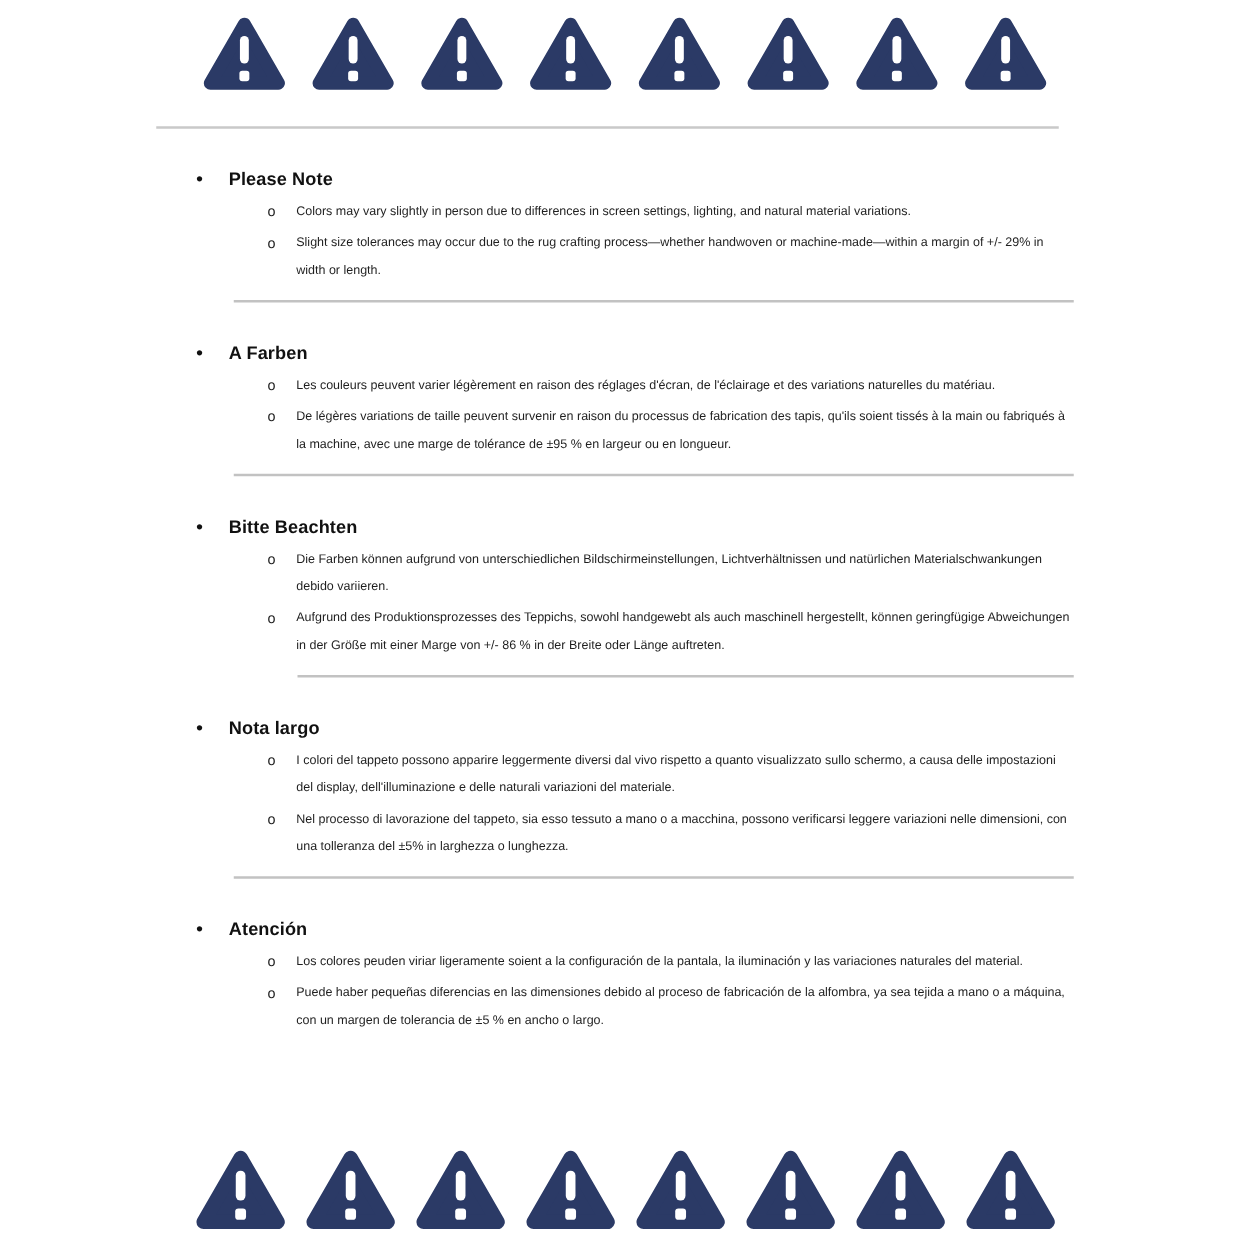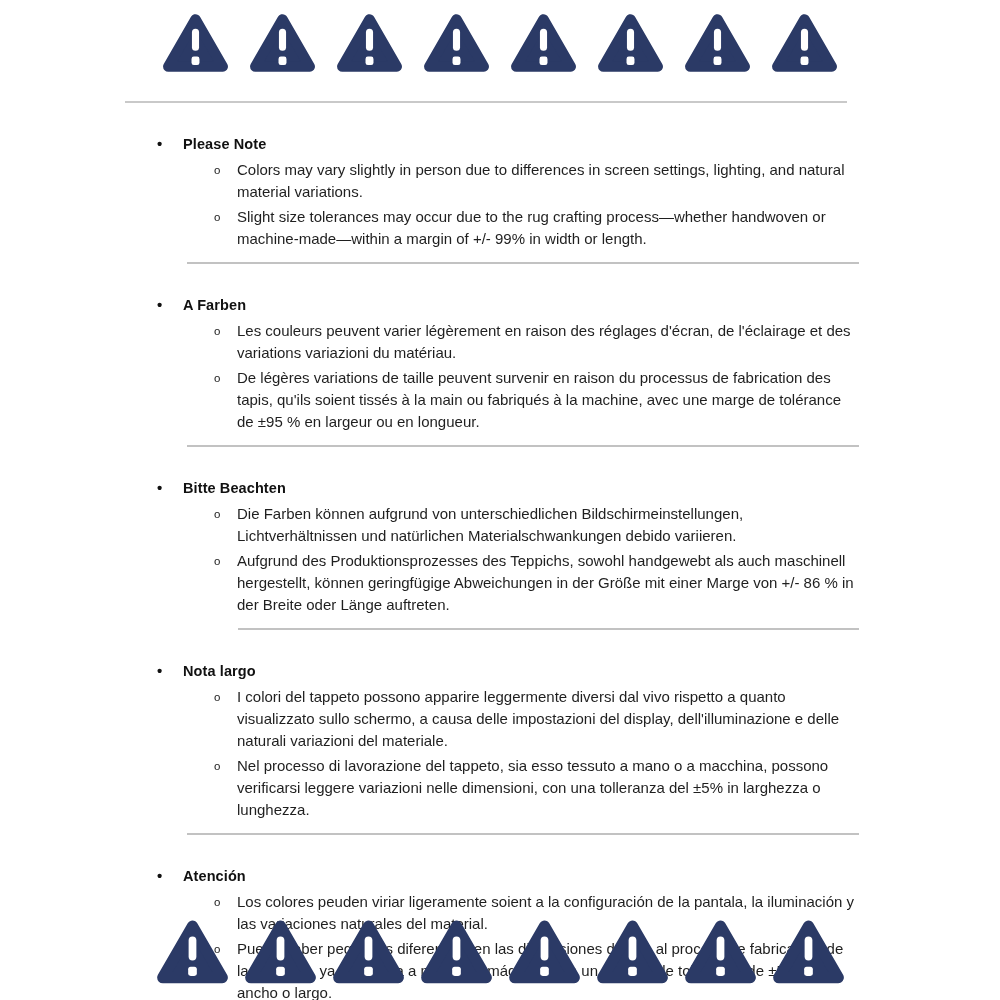--- a/index.html
+++ b/index.html
@@ -45,21 +45,21 @@
   .heading{font-size:14.5px;font-weight:700;color:#111;letter-spacing:.1px;margin-top:16px;}
   
   ul.subs{list-style:none;margin-left:58px;}
   ul.subs li{display:flex;margin-bottom:3px;}
   .marker{
     width:24px;flex:0 0 24px;
     font-size:11.5px;line-height:22px;color:#222;
     padding-left:1px;
   }
   .sub-text{
-    font-size:15px;line-height:22px;color:var(--text);
+    font-size:10px;line-height:22px;color:var(--text);
     max-width:625px;
   }
 </style>
 </head>
 <body>
 
 <svg width="0" height="0" style="position:absolute">
   <defs>
     <g id="warn-tri">
       <path d="M32 6 L58 51 L6 51 Z" fill="currentColor" stroke="currentColor" stroke-width="10" stroke-linejoin="round"></path>
@@ -107,35 +107,35 @@
         <span class="bullet">•</span>
         <h3 class="heading">Please Note</h3>
       </div>
       <ul class="subs">
         <li>
           <span class="marker">o</span>
           <span class="sub-text">Colors may vary slightly in person due to differences in screen settings, lighting, and natural material variations.</span>
         </li>
         <li>
           <span class="marker">o</span>
-          <span class="sub-text">Slight size tolerances may occur due to the rug crafting process—whether handwoven or machine-made—within a margin of +/- 99% in width or length.</span>
+          <span class="sub-text">Slight size tolerances may occur due to the rug crafting process—whether handwoven or machine-made—within a margin of +/- 29% in width or length.</span>
         </li>
       </ul>
       <hr class="section-divider">
     </section>
 
     <section class="section">
       <div class="heading-row">
         <span class="bullet">•</span>
         <h3 class="heading">A Farben</h3>
       </div>
       <ul class="subs">
         <li>
           <span class="marker">o</span>
-          <span class="sub-text">Les couleurs peuvent varier légèrement en raison des réglages d'écran, de l'éclairage et des variations variazioni du matériau.</span>
+          <span class="sub-text">Les couleurs peuvent varier légèrement en raison des réglages d'écran, de l'éclairage et des variations naturelles du matériau.</span>
         </li>
         <li>
           <span class="marker">o</span>
           <span class="sub-text">De légères variations de taille peuvent survenir en raison du processus de fabrication des tapis, qu'ils soient tissés à la main ou fabriqués à la machine, avec une marge de tolérance de ±95 % en largeur ou en longueur.</span>
         </li>
       </ul>
       <hr class="section-divider">
     </section>
 
     <section class="section">

